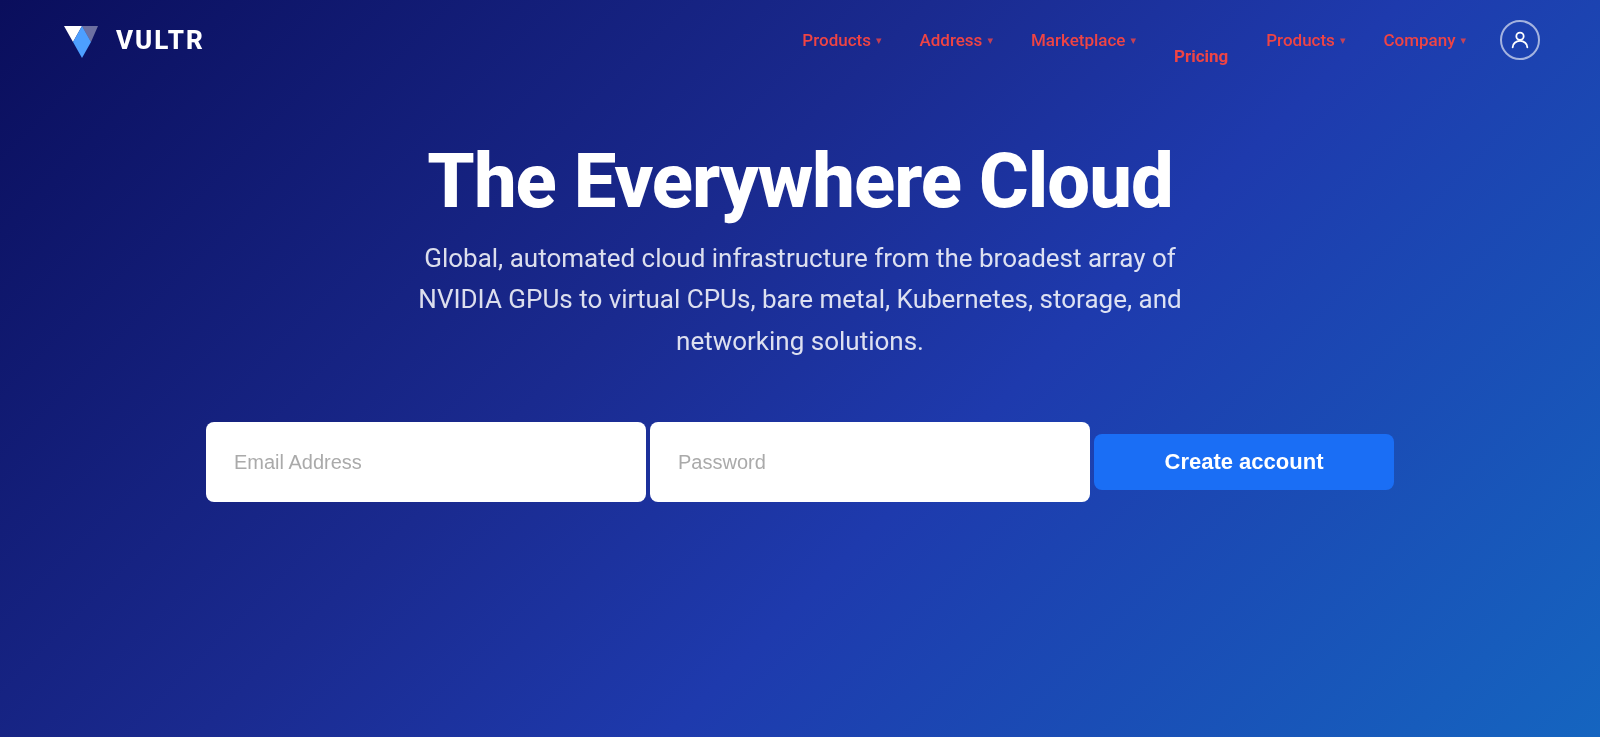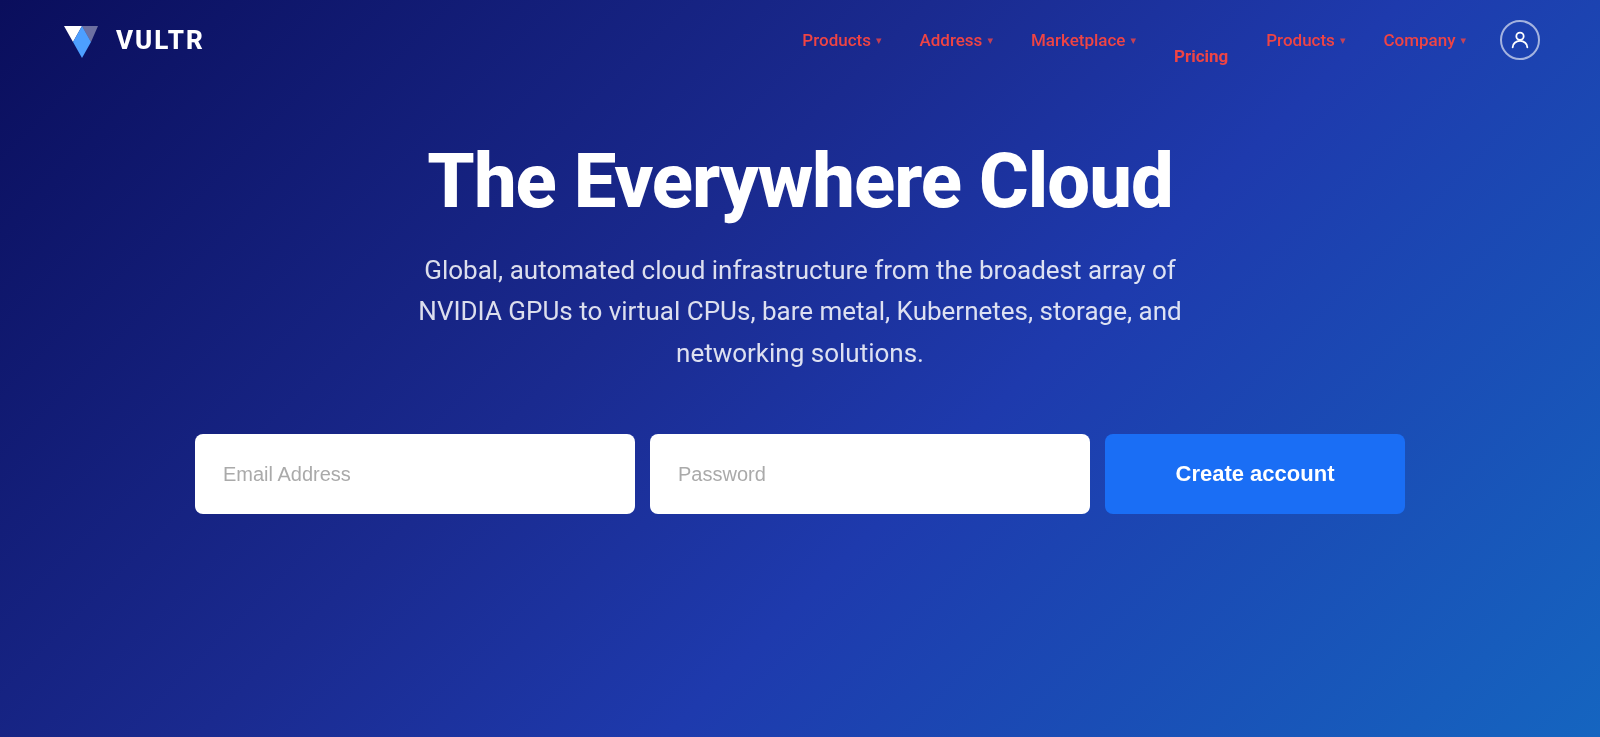--- a/index.html
+++ b/index.html
@@ -106,38 +106,38 @@
       justify-content: center;
       padding: 60px 20px 0;
       text-align: center;
     }
 
     .hero-title {
       font-size: 76px;
       font-weight: 800;
       color: #ffffff;
       line-height: 1.1;
-      margin-bottom: 26px;
+      margin-bottom: 14px;
       letter-spacing: -1px;
     }
 
     .hero-subtitle {
       font-size: 26px;
       color: rgba(255, 255, 255, 0.85);
       max-width: 780px;
       line-height: 1.6;
       margin-bottom: 60px;
       font-weight: 400;
     }
 
     
     .signup-form {
       display: flex;
       align-items: center;
-      gap: 15px;
+      gap: 4px;
       width: 100%;
       max-width: 1220px;
       justify-content: center;
     }
 
     .form-input {
       height: 80px;
       border-radius: 8px;
       border: none;
       outline: none;
@@ -148,21 +148,21 @@
       flex: 1;
       max-width: 440px;
     }
 
     .form-input::placeholder {
       color: #aaa;
       font-size: 20px;
     }
 
     .create-account-btn {
-      height: 80px;
+      height: 56px;
       background: #1a6ef5;
       color: #ffffff;
       border: none;
       border-radius: 8px;
       font-size: 22px;
       font-weight: 700;
       padding: 0 50px;
       cursor: pointer;
       white-space: nowrap;
       min-width: 300px;

